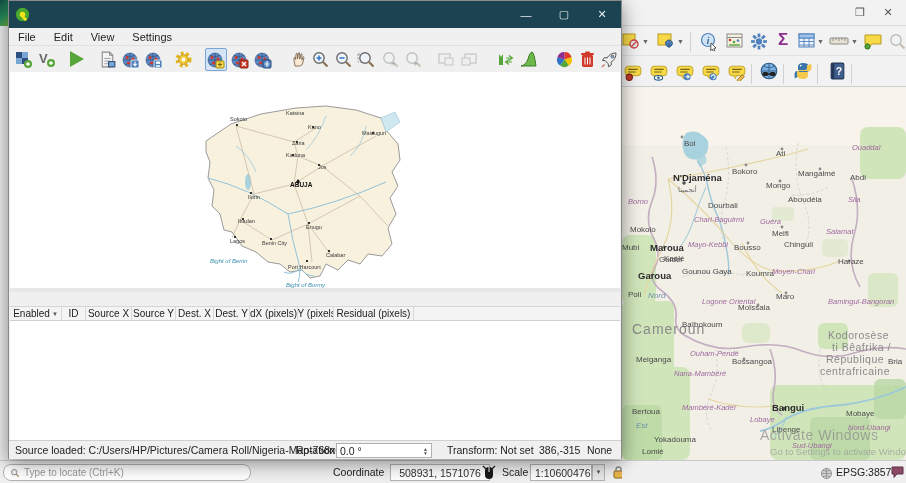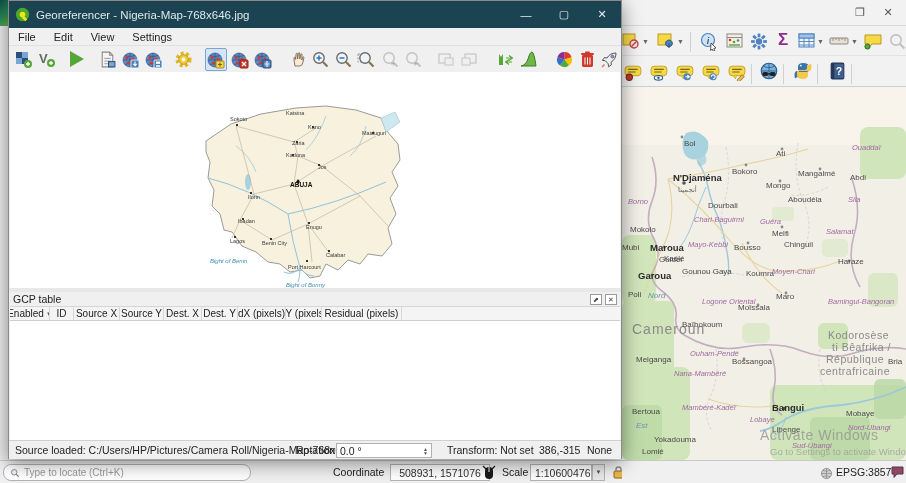--- a/index.html
+++ b/index.html
@@ -453,21 +453,20 @@
   </div>
 
   <div class="abs geo-win">
 
     <div class="abs geo-title">
       <svg width="15" height="15" viewBox="0 0 18 18">
         <circle cx="9" cy="9" r="8" fill="#4ba82e"></circle>
         <circle cx="9" cy="9" r="3.4" fill="#f2e31b"></circle>
         <rect x="10.5" y="10.5" width="6" height="3.4" fill="#f2e31b" transform="rotate(45 10.5 10.5)"></rect>
       </svg>
-      <span>Georeferencer - Nigeria-Map-768x646.jpg</span>
       <div class="geo-win-btns">
         <div class="geo-win-btn">—</div>
         <div class="geo-win-btn">▢</div>
         <div class="geo-win-btn">✕</div>
       </div>
     </div>
 
     <div class="abs geo-menubar">
       <span class="geo-menu">File</span>
       <span class="geo-menu">Edit</span>
@@ -692,30 +691,23 @@
             <span class="maplabel" style="left: 150px; top: 166px; font-size: 5.5px; color: rgb(58, 58, 58); line-height: 6px;">Calabar</span>
             <span class="maplabel" style="left: 112px; top: 178px; font-size: 5.5px; color: rgb(58, 58, 58); line-height: 6px;">Port Harcourt</span>
             <span class="maplabel lbl-w" style="left: 34px; top: 172px; line-height: 6px; font-size: 6px; color: rgb(59, 143, 176); font-style: italic;">Bight of Benin</span>
             <span class="maplabel lbl-w" style="left: 110px; top: 196px; line-height: 6px; font-size: 6px; color: rgb(59, 143, 176); font-style: italic;">Bight of Bonny</span>
           </div>
       </div>
     </div>
 
     <div class="abs geo-splitter"></div>
 
-    <div class="abs gcp-titlebar">
-      <span>GCP table</span>
-      <span style="margin-left:auto;display:flex;">
-        <span class="gcp-mini">⬈</span>
-        <span class="gcp-mini">✕</span>
-      </span>
-    </div>
 
     <div class="abs gcp-header">
-      <div class="gcp-col" style="width:40px;">
+      <div class="gcp-col" style="width:52px;">
           <span>Enabled</span>
           <span style="font-size:6px;color:#555;">▼</span>
         </div>
       <div class="gcp-col" style="width:24px;">
           <span>ID</span>
         </div>
       <div class="gcp-col" style="width:46px;">
           <span>Source X</span>
         </div>
       <div class="gcp-col" style="width:44px;">

